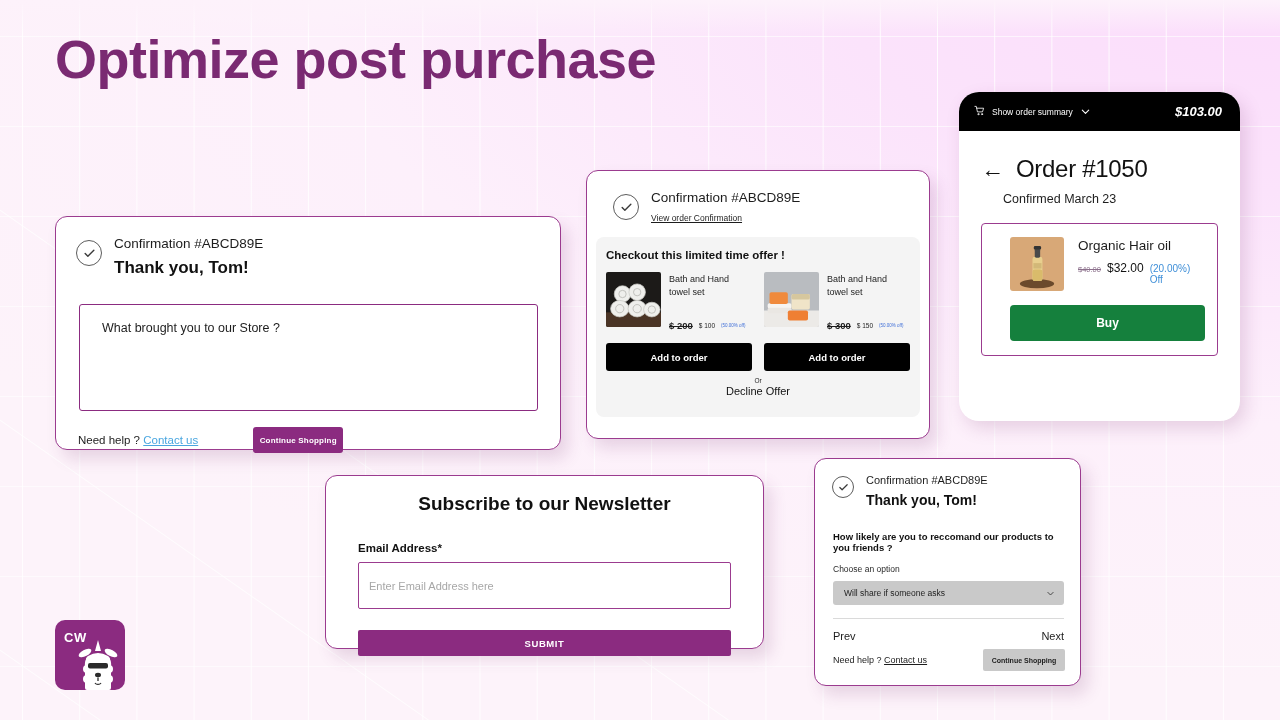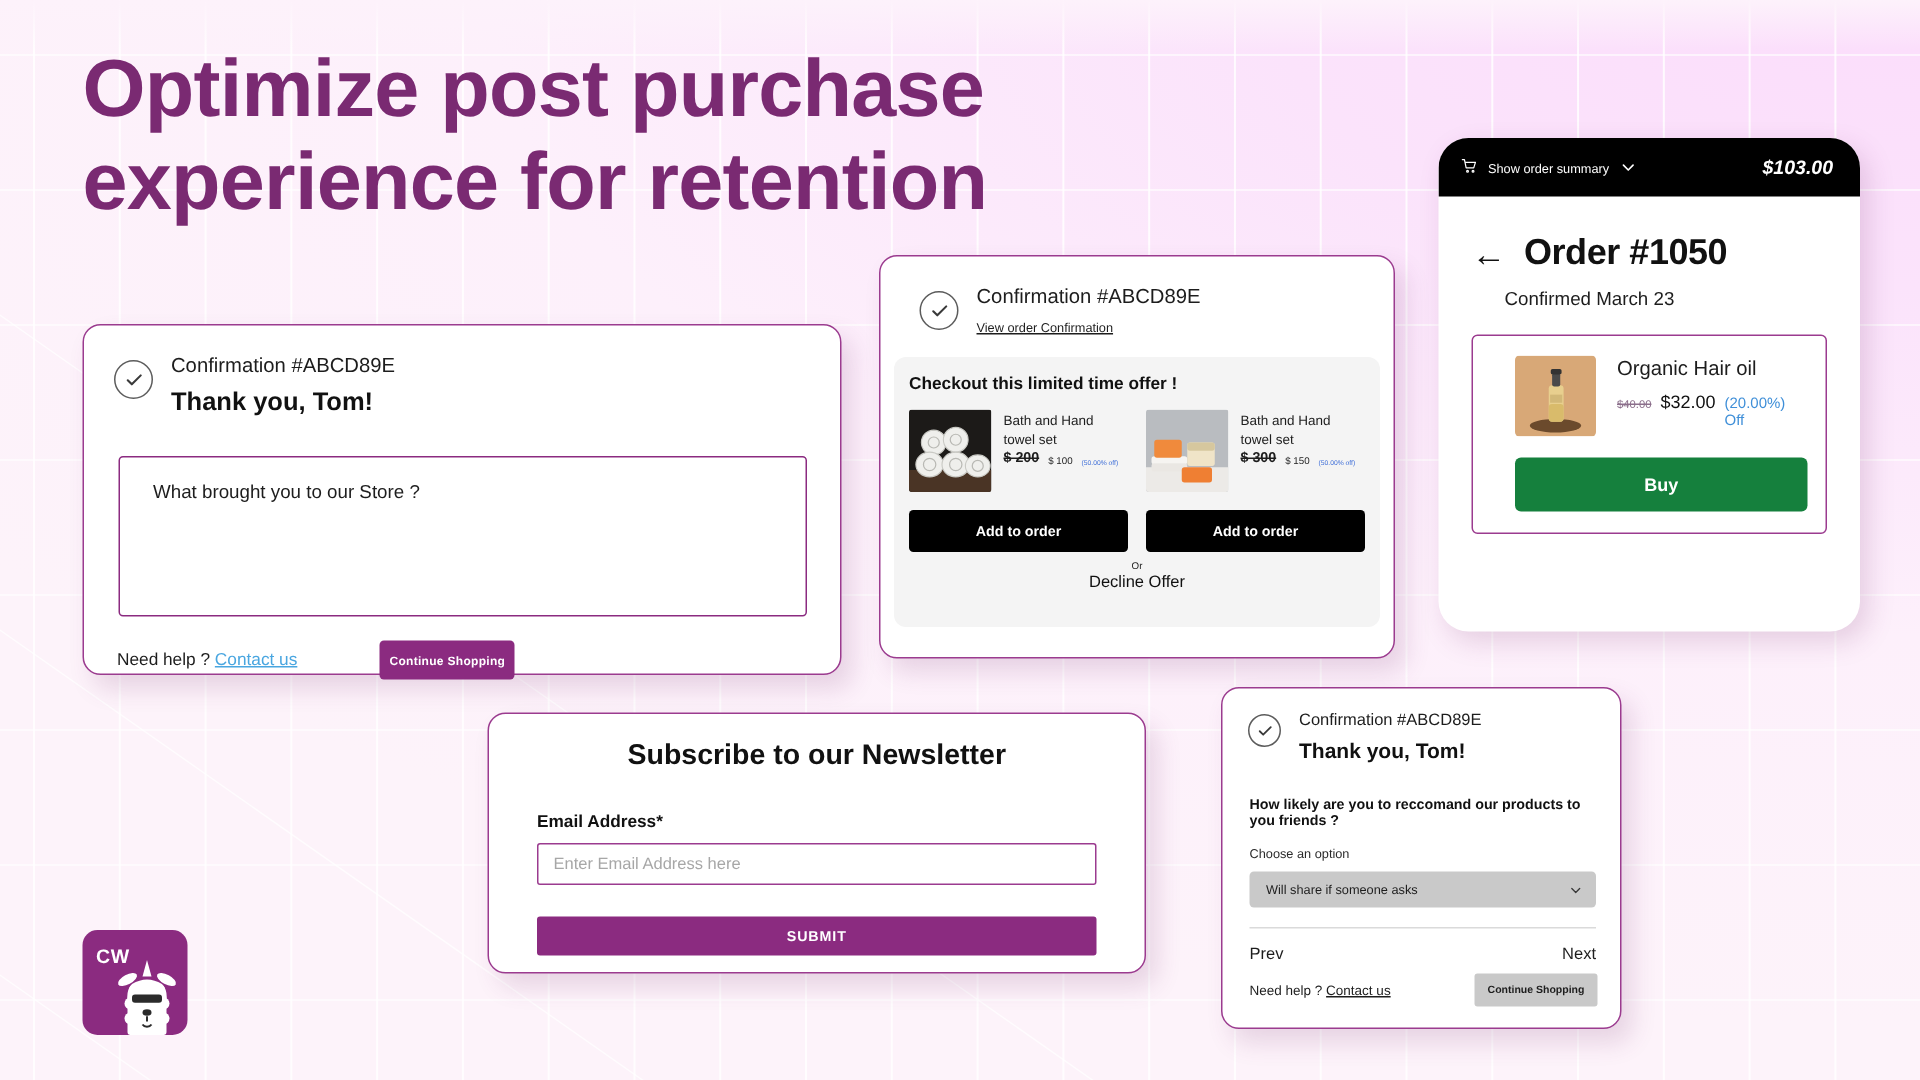--- a/index.html
+++ b/index.html
@@ -107,21 +107,21 @@
   #offer-panel {
     margin: 12px 9px 0 9px; background: #f4f4f4; border-radius: 8px;
     padding: 12px 10px 12px 10px; height: 180px;
   }
   #offer-heading { text-align: left; font-size: 11.5px; font-weight: 700; color: #111; }
   #offer-products { display: flex; gap: 12px; margin-top: 11px; }
   .offer-prod { display: flex; gap: 8px; width: 50%; }
   .prod-thumb { width: 55px; height: 55px; border-radius: 2px; flex: none; overflow: hidden; }
   .prod-info { padding-top: 1px; }
   .prod-name { font-size: 9px; color: #1d1d1d; line-height: 13px; }
-  .prod-prices { margin-top: 0; display: flex; align-items: flex-end; gap: 6px; }
+  .prod-prices { margin-top: 21px; display: flex; align-items: center; gap: 6px; }
   .price-old { font-size: 9.5px; font-weight: 700; color: #1d1d1d; text-decoration: line-through; }
   .price-new { font-size: 6.5px; color: #1d1d1d; }
   .price-off { font-size: 4.5px; color: #3f6fd8; }
   #offer-buttons { display: flex; gap: 12px; margin-top: 12px; }
   .btn-black {
     width: 50%; height: 28px; background: #000; color: #fff; border: none; border-radius: 3px;
     font-size: 9.5px; font-weight: 700; font-family: inherit; cursor: pointer;
   }
   #offer-or { text-align: center; font-size: 6.5px; color: #1d1d1d; margin-top: 6px; }
   #offer-decline { text-align: center; font-size: 11px; color: #111; margin-top: 1px; cursor: pointer; }
@@ -132,21 +132,21 @@
     height: 39px; background: #000; color: #fff;
     display: flex; align-items: center; justify-content: space-between;
     padding: 0 18px 0 15px;
   }
   #order-summary-btn { display: flex; align-items: center; gap: 7px; font-size: 8.5px; cursor: pointer; }
   #order-summary-btn svg { width: 11px; height: 11px; }
   #order-total { font-size: 13px; font-weight: 700; font-style: italic; }
   #order-body { padding: 24px 22px 0 22px; }
   #order-title-row { display: flex; align-items: center; gap: 12px; }
   #order-back { font-size: 23px; line-height: 23px; color: #111; cursor: pointer; }
-  #order-title { font-size: 24px; font-weight: 700; color: #111; letter-spacing: -.3px; }
+  #order-title { font-size: 24px; font-weight: 400; color: #111; letter-spacing: -.3px; }
   #order-sub { font-size: 12.5px; color: #1d1d1d; margin: 9px 0 0 22px; }
   #order-product-card {
     margin: 17px 0 0 0; border: 1.2px solid #9b3b8f; border-radius: 4px;
     padding: 13px 12px 14px 28px;
   }
   #order-prod-row { display: flex; gap: 14px; align-items: flex-start; }
   #order-thumb { width: 54px; height: 54px; border-radius: 3px; overflow: hidden; flex: none; }
   #order-prod-name { font-size: 13.5px; color: #1d1d1d; line-height: 18px; }
   #order-prod-prices { margin-top: 6px; display: flex; align-items: baseline; gap: 6px; }
   #order-price-old { font-size: 7.5px; color: #8b6f8b; text-decoration: line-through; }
@@ -157,21 +157,21 @@
     border: none; border-radius: 4px; font-size: 12px; font-weight: 700;
     font-family: inherit; cursor: pointer;
   }
 
   
   #card-newsletter { left: 325px; top: 475px; width: 439px; height: 174px; }
   #card-newsletter .inner { padding: 17px 32px 0 32px; }
   #news-title { text-align: center; font-size: 19px; font-weight: 700; color: #111; }
   #news-label { margin-top: 27px; font-size: 11.5px; font-weight: 700; color: #111; }
   #news-input {
-    margin-top: 8px; width: 100%; height: 28px;
+    margin-top: 8px; width: 100%; height: 47px;
     border: 1.2px solid #9b3b8f; border-radius: 2px;
     padding: 0 10px; font-size: 11px; font-family: inherit; color: #1d1d1d;
     background: #fff; outline: none;
   }
   #news-input::placeholder { color: #a7a7a7; }
   #news-submit {
     margin-top: 21px; width: 100%; height: 26px; background: #8b2b80; color: #fff;
     border: none; border-radius: 2px; font-size: 9.5px; font-weight: 700;
     letter-spacing: .6px; font-family: inherit; cursor: pointer;
   }
@@ -231,21 +231,20 @@
     <i style="top:120px;  transform: rotate(35deg);"></i>
     <i style="top:330px;  transform: rotate(35deg);"></i>
     <i style="top:560px;  transform: rotate(35deg);"></i>
 
   </div>
   <div id="bg-fade-top"></div>
 </div>
 
 <h1 id="headline">
   <span class="line">Optimize post purchase</span>
-  <span class="line">experience for retention</span>
 </h1>
 
 <div class="card" id="card-thankyou">
   <div class="pad">
     <div class="conf-row">
       <div class="check-circle">
         <svg viewBox="0 0 24 24" fill="none" stroke="#3a3a3a" stroke-width="2.6" stroke-linecap="round" stroke-linejoin="round">
             <polyline points="4,12 9,17 20,6"></polyline>
           </svg>
       </div>

